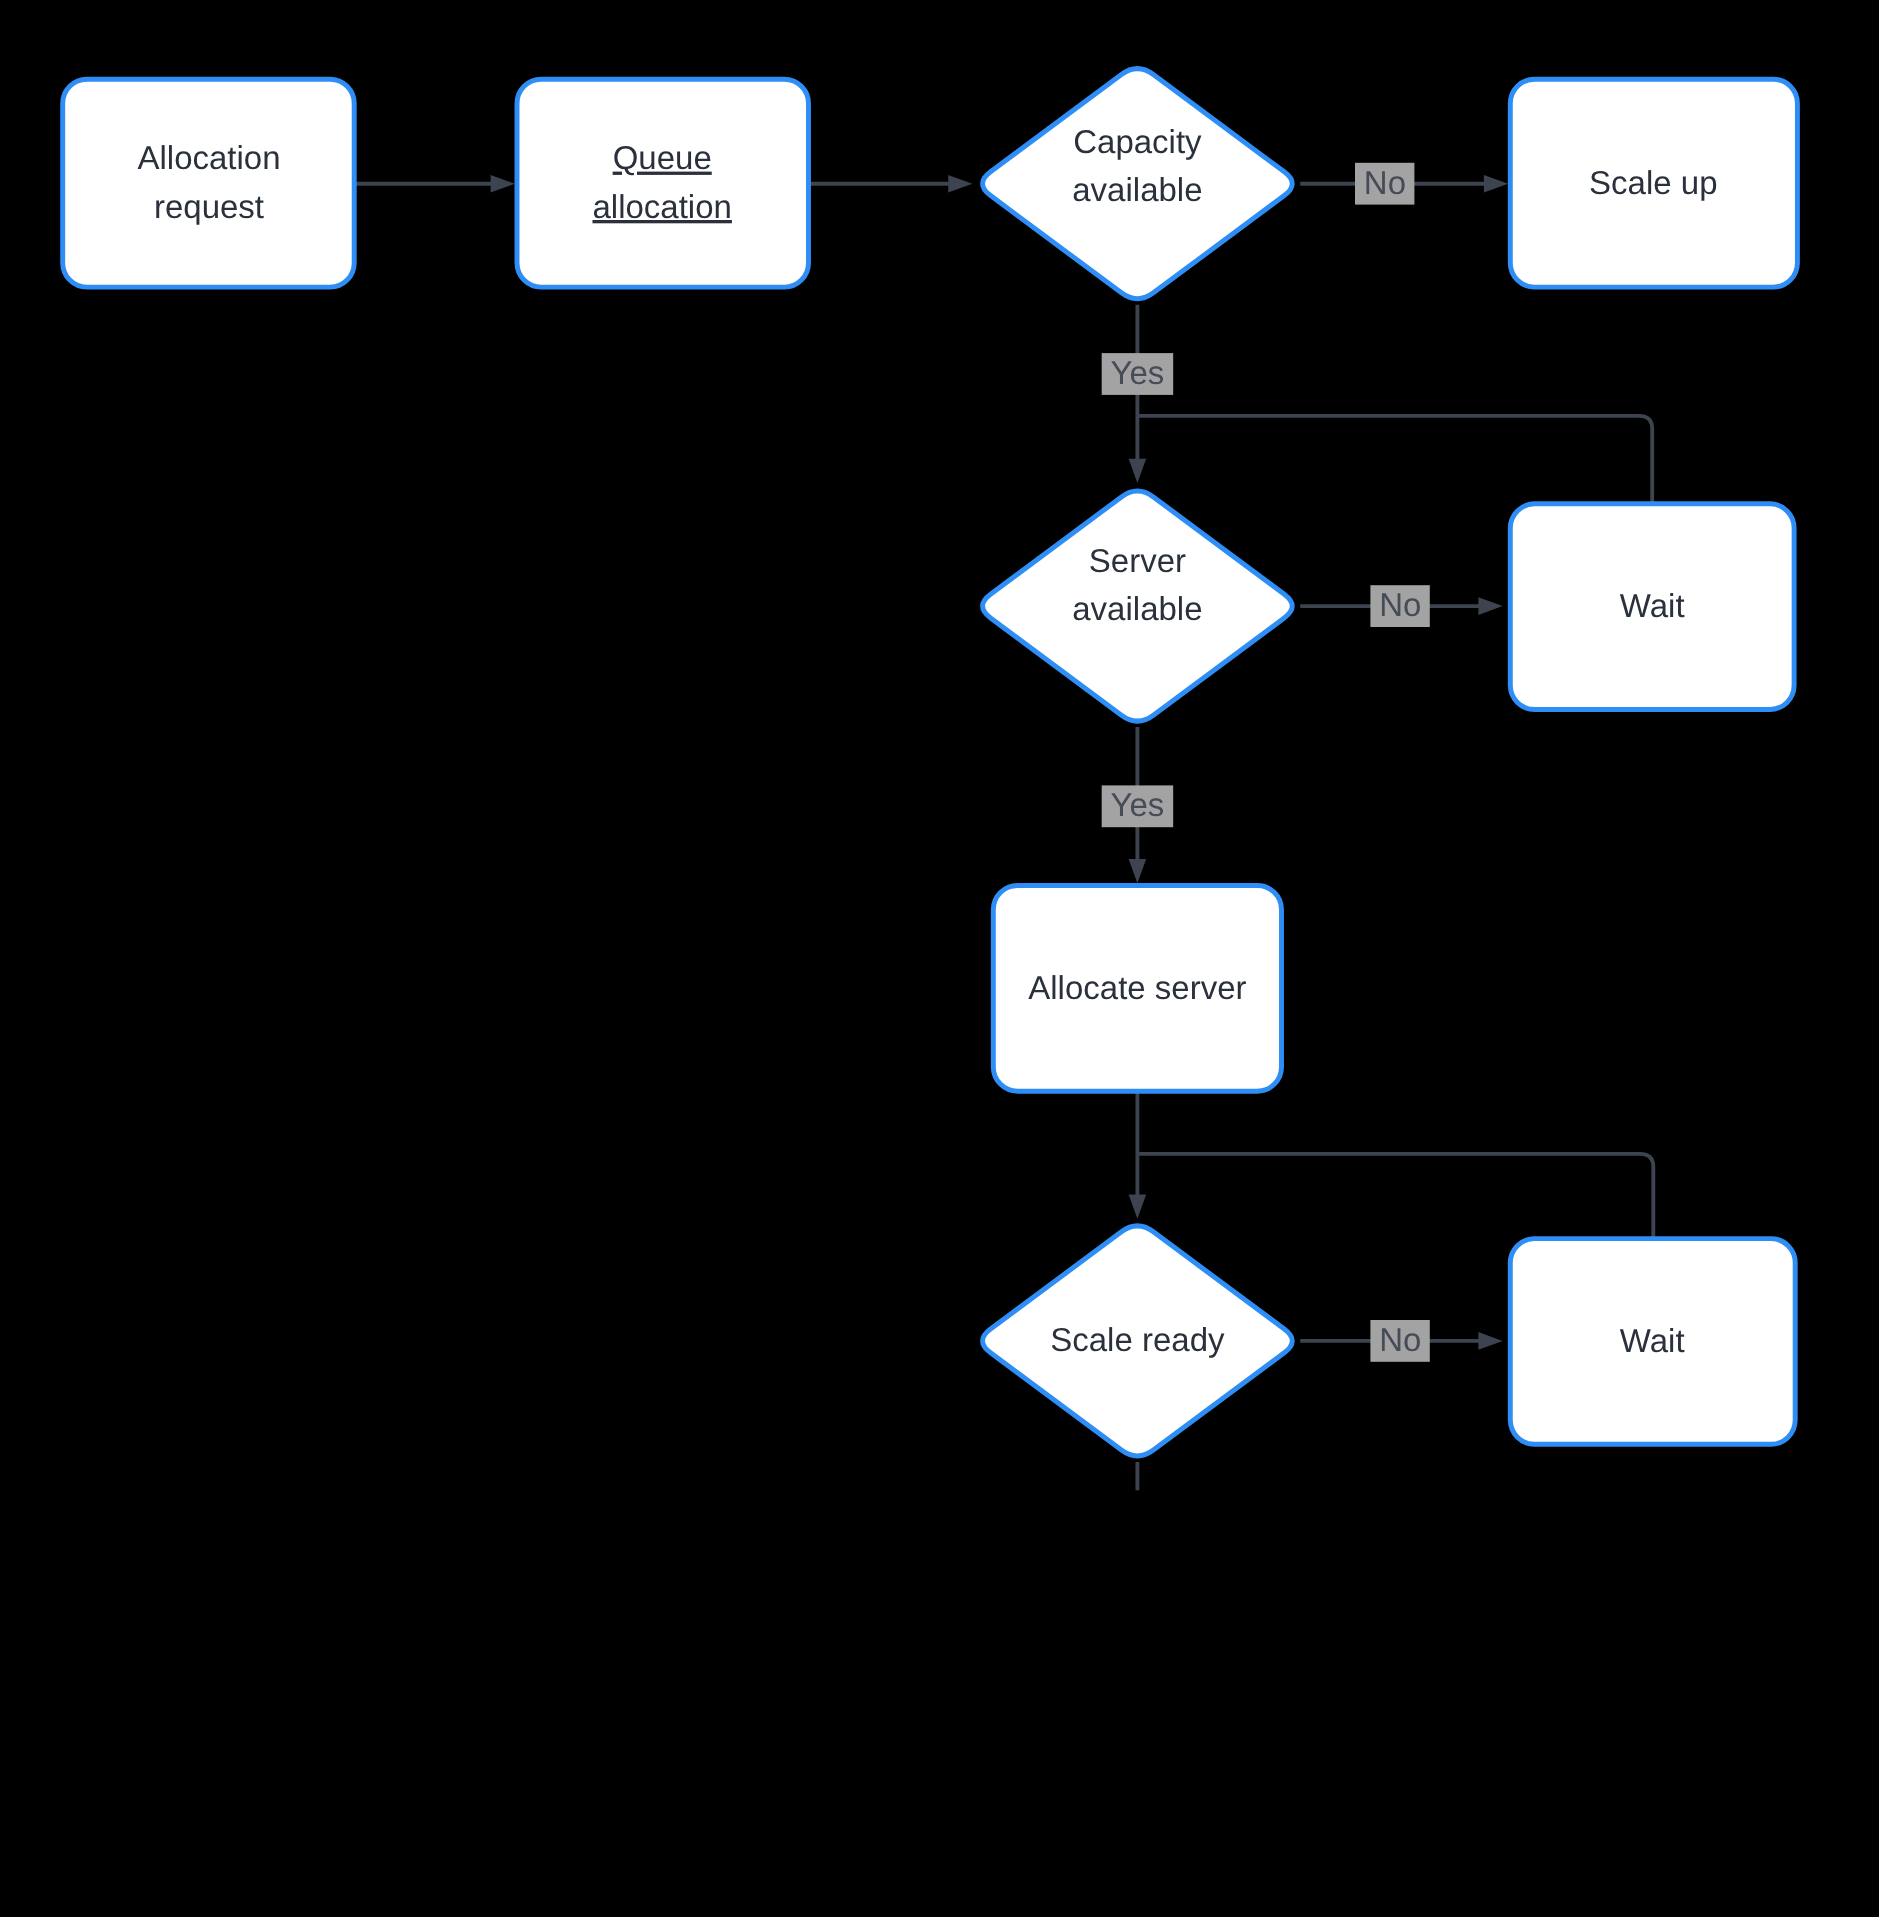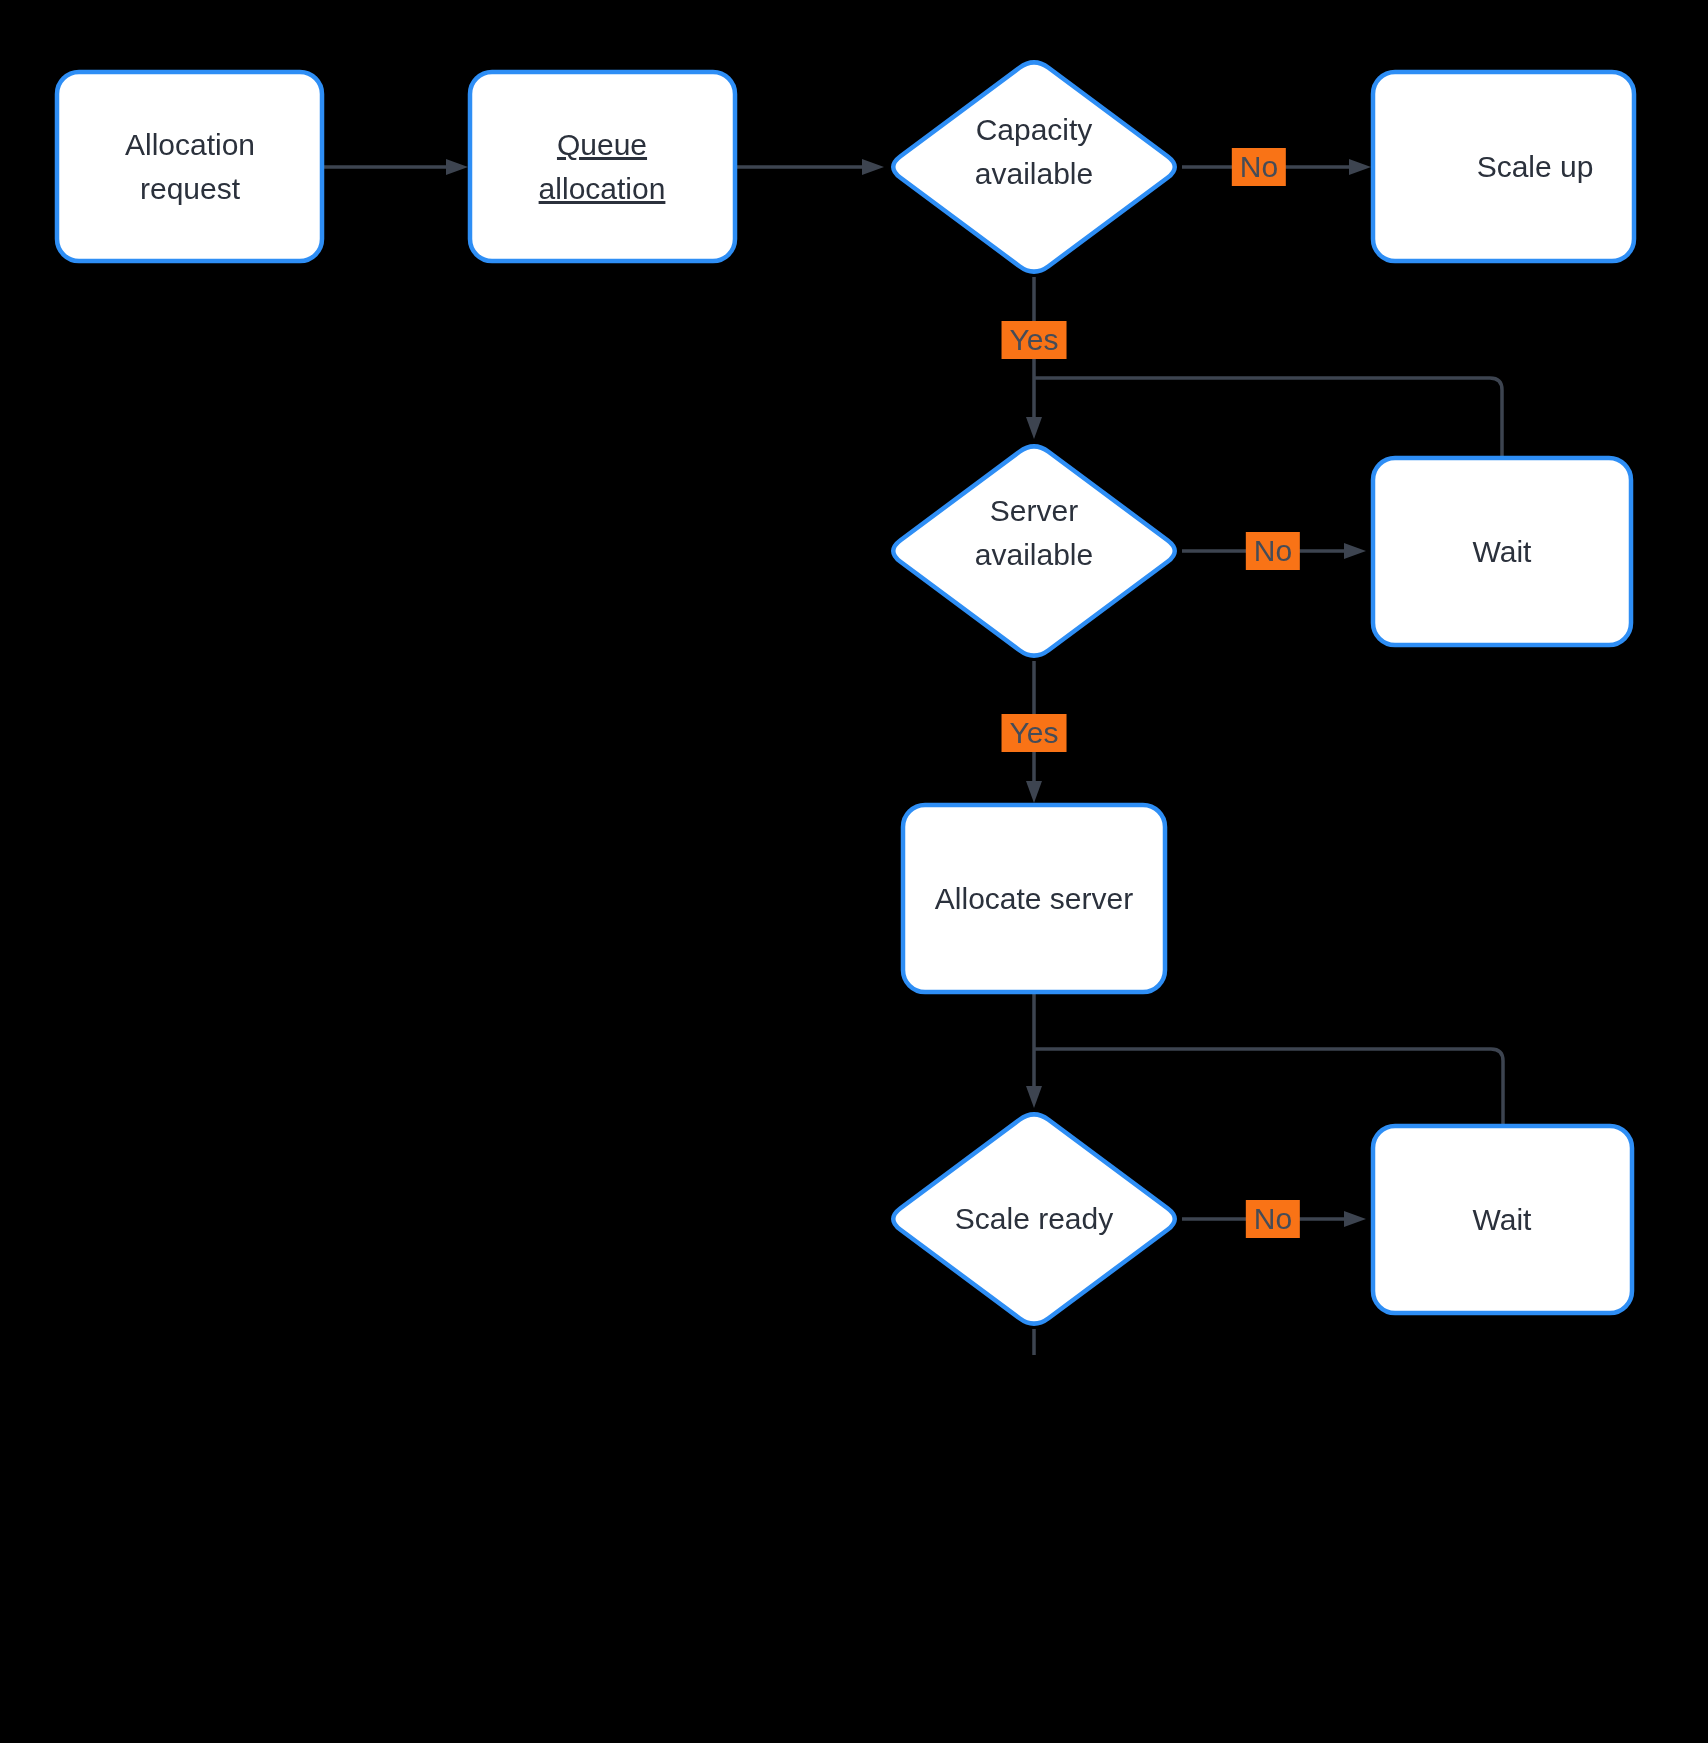--- a/index.html
+++ b/index.html
@@ -20,21 +20,21 @@
     text-align:center;
     white-space:pre-line;
     pointer-events:none;
   }
   .el{
     position:absolute;
     transform:translate(-50%,-50%);
     color:#454c58;
     font-size:30px;
     line-height:34px;
-    background:#f97316;
+    background:#a3a3a3;
     padding:2px 8px;
     text-align:center;
     pointer-events:none;
   }
 </style>
 </head>
 <body>
 
 <div class="stage">
 
@@ -72,21 +72,21 @@
       <rect x="903" y="1478" width="264" height="190" rx="22"></rect>
     </g>
   </svg>
 
   <div class="nl" style="left:190px;top:167px;">Allocation
 request</div>
   <div class="nl" style="left:602px;top:167px;text-decoration:underline;">Queue
 allocation</div>
   <div class="nl" style="left:1034px;top:152px;">Capacity
 available</div>
-  <div class="nl" style="left:1503px;top:167px;margin-left:32px;">Scale up</div>
+  <div class="nl" style="left:1503px;top:167px;">Scale up</div>
   <div class="nl" style="left:1034px;top:533px;">Server
 available</div>
   <div class="nl" style="left:1502px;top:552px;">Wait</div>
   <div class="nl" style="left:1034px;top:899px;">Allocate server</div>
   <div class="nl" style="left:1034px;top:1219px;">Scale ready</div>
   <div class="nl" style="left:1502px;top:1220px;">Wait</div>
 
   <div class="el" style="left:1259px;top:167px;">No</div>
   <div class="el" style="left:1034px;top:340px;">Yes</div>
   <div class="el" style="left:1273px;top:551px;">No</div>

